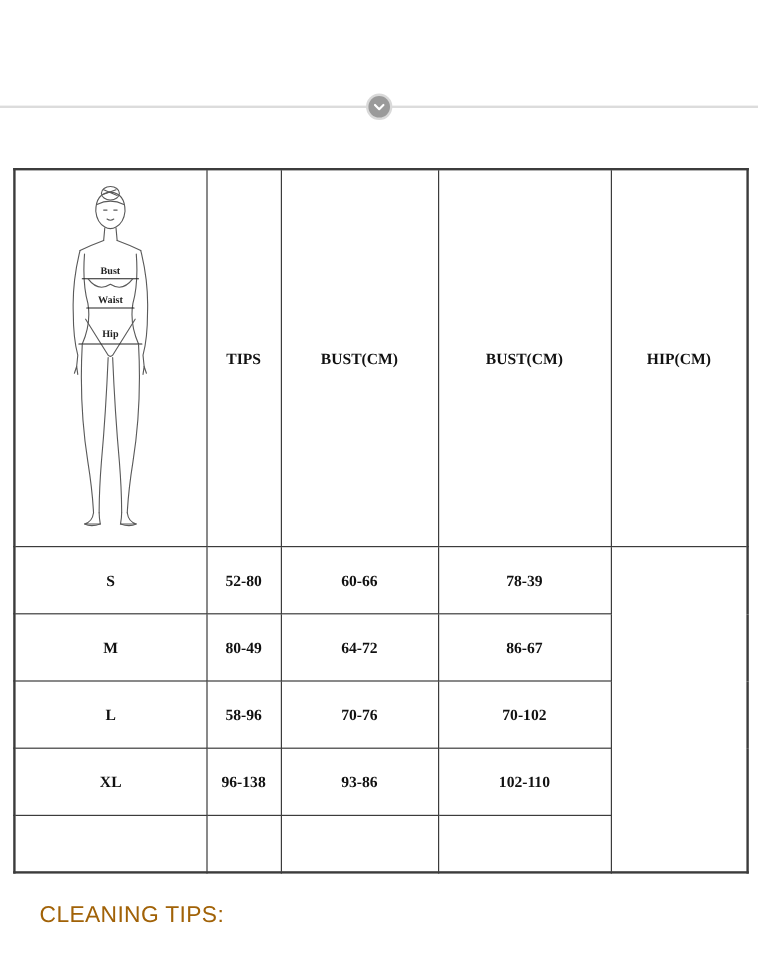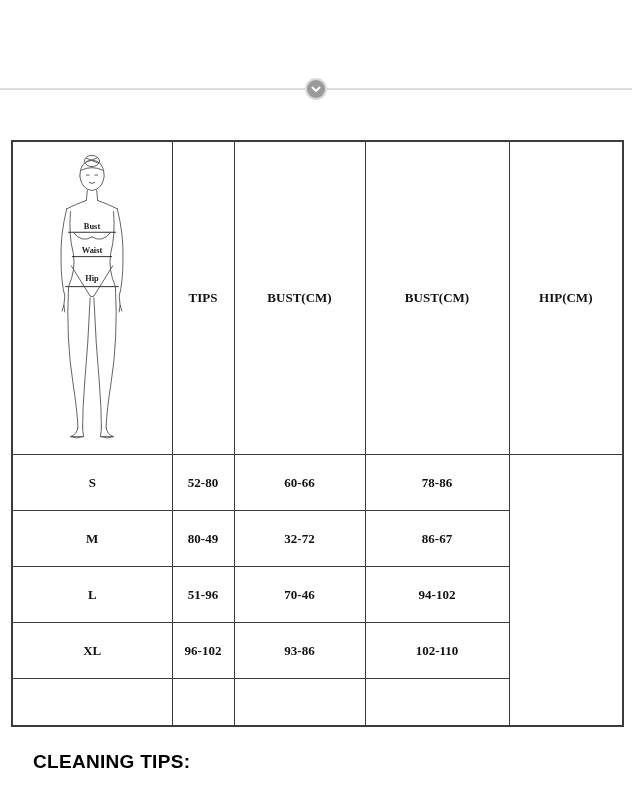--- a/index.html
+++ b/index.html
@@ -34,21 +34,21 @@
   .size-table { border:2px solid #3c3c3c; }
   .size-table thead th { font-size:13px; font-weight:bold; height:53px; }
   .size-table tbody td { font-size:13px; font-weight:bold; height:56px; }
   .size-table tr.empty-row td { height:47px; }
   td.figure-cell { width:160px; padding:4px 0; }
   col.c-size { width:62px; } col.c-bust { width:131px; }
   col.c-waist { width:144px; } col.c-hip { width:114px; }
   
   .section { margin:0 24px 0 33px; }
   .cleaning { margin-top:24px; }
-  .red-title { color:#000000; font-size:19px; font-weight:bold; letter-spacing:0.3px; }
+  .red-title { color:#a16207; font-size:19px; font-weight:normal; letter-spacing:0.3px; }
 </style>
 </head>
 <body>
 
 <div class="hero">
   <div class="divider">
     <span class="circ">
       <svg width="10" height="7" viewBox="0 0 10 7">
           <polyline points="1.5,1.5 5,5 8.5,1.5" fill="none" stroke="#fff" stroke-width="1.8" stroke-linecap="round" stroke-linejoin="round"></polyline>
         </svg>
@@ -113,37 +113,37 @@
       <th>BUST(CM)</th>
       <th>BUST(CM)</th>
       <th>HIP(CM)</th>
     </tr>
   </thead>
   <tbody>
     <tr>
       <td>S</td>
       <td>52-80</td>
       <td>60-66</td>
-      <td>78-86</td>
+      <td>78-39</td>
     </tr>
     <tr>
       <td>M</td>
       <td>80-49</td>
-      <td>32-72</td>
+      <td>64-72</td>
       <td>86-67</td>
     </tr>
     <tr>
       <td>L</td>
-      <td>51-96</td>
-      <td>70-46</td>
-      <td>94-102</td>
+      <td>58-96</td>
+      <td>70-76</td>
+      <td>70-102</td>
     </tr>
     <tr>
       <td>XL</td>
-      <td>96-102</td>
+      <td>96-138</td>
       <td>93-86</td>
       <td>102-110</td>
     </tr>
     <tr class="empty-row">
       <td></td>
       <td></td>
       <td></td>
       <td></td>
     </tr>
   </tbody>

